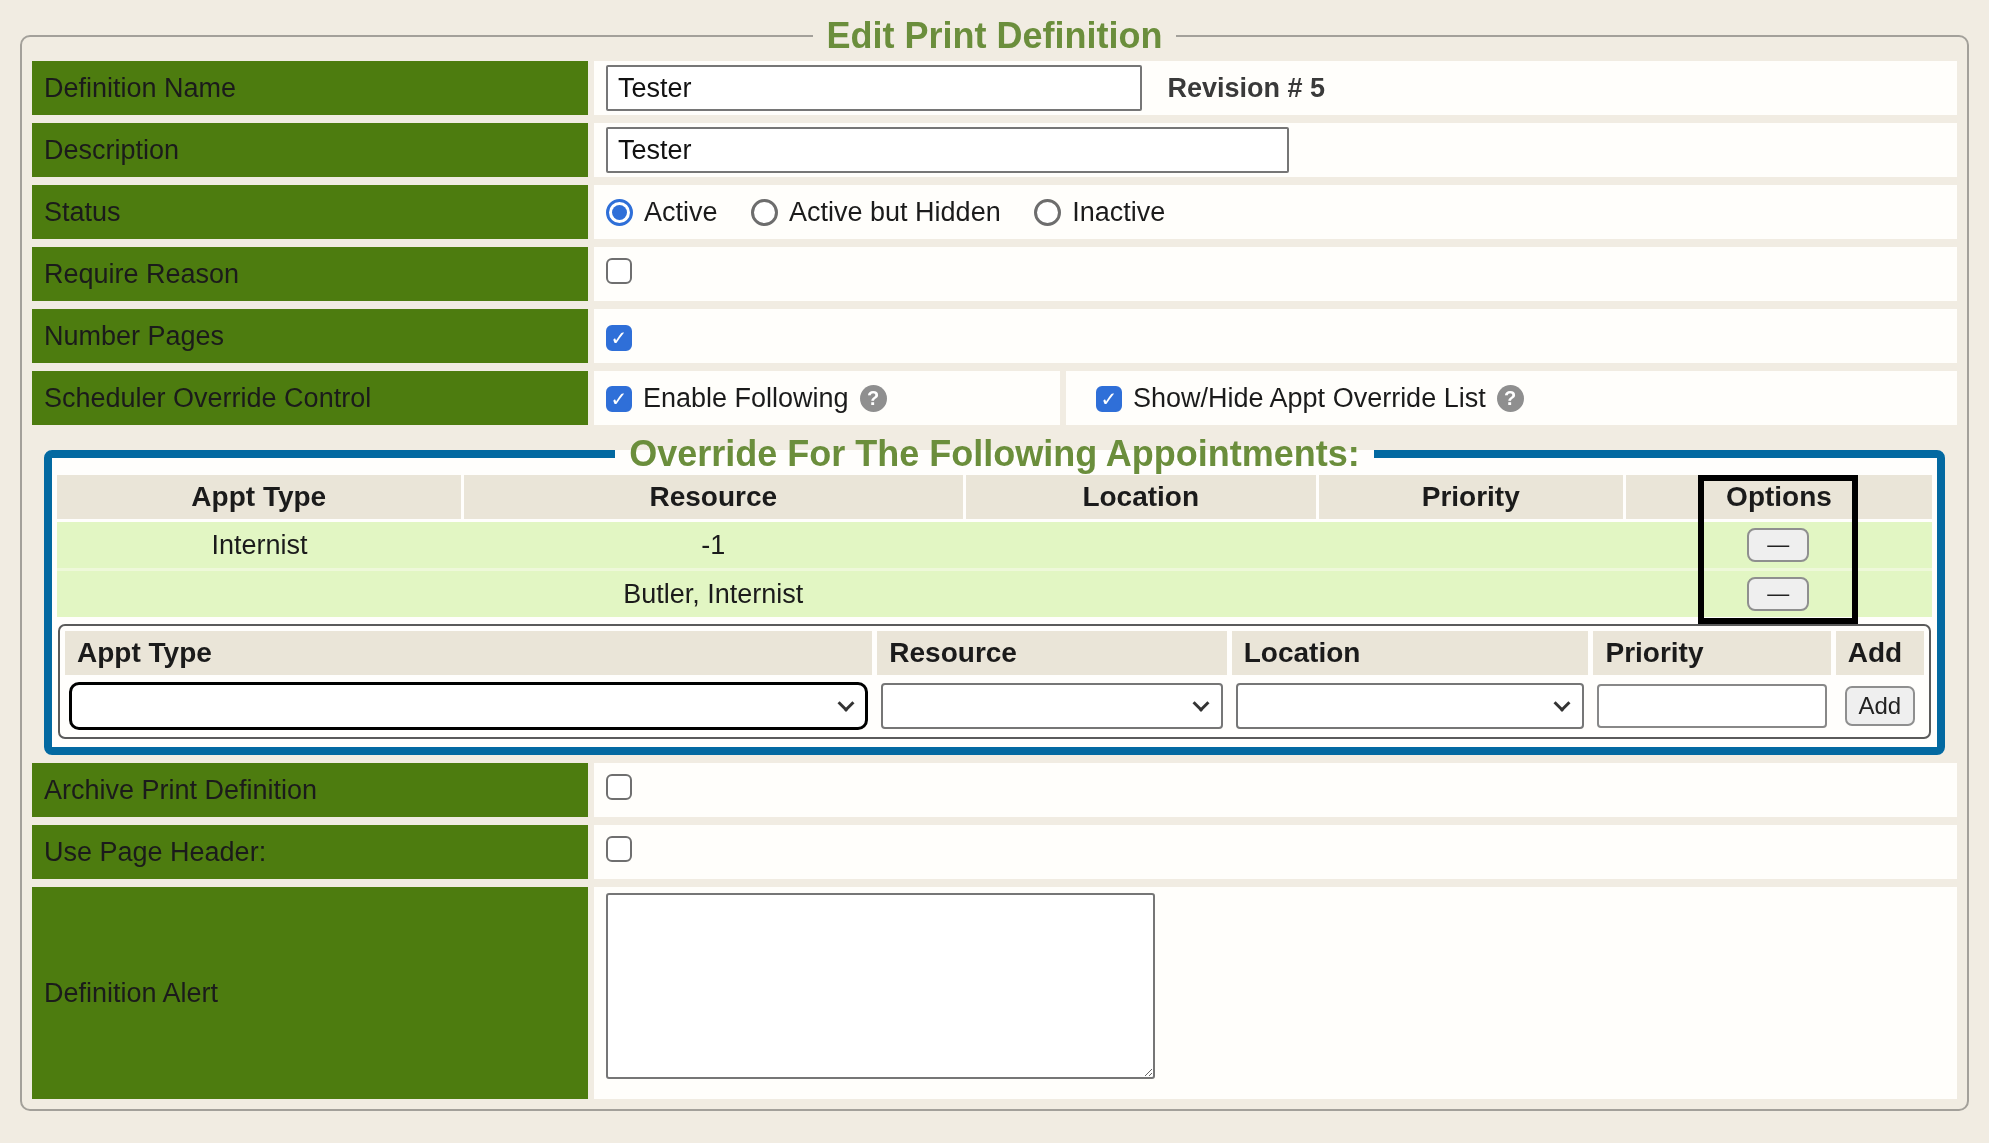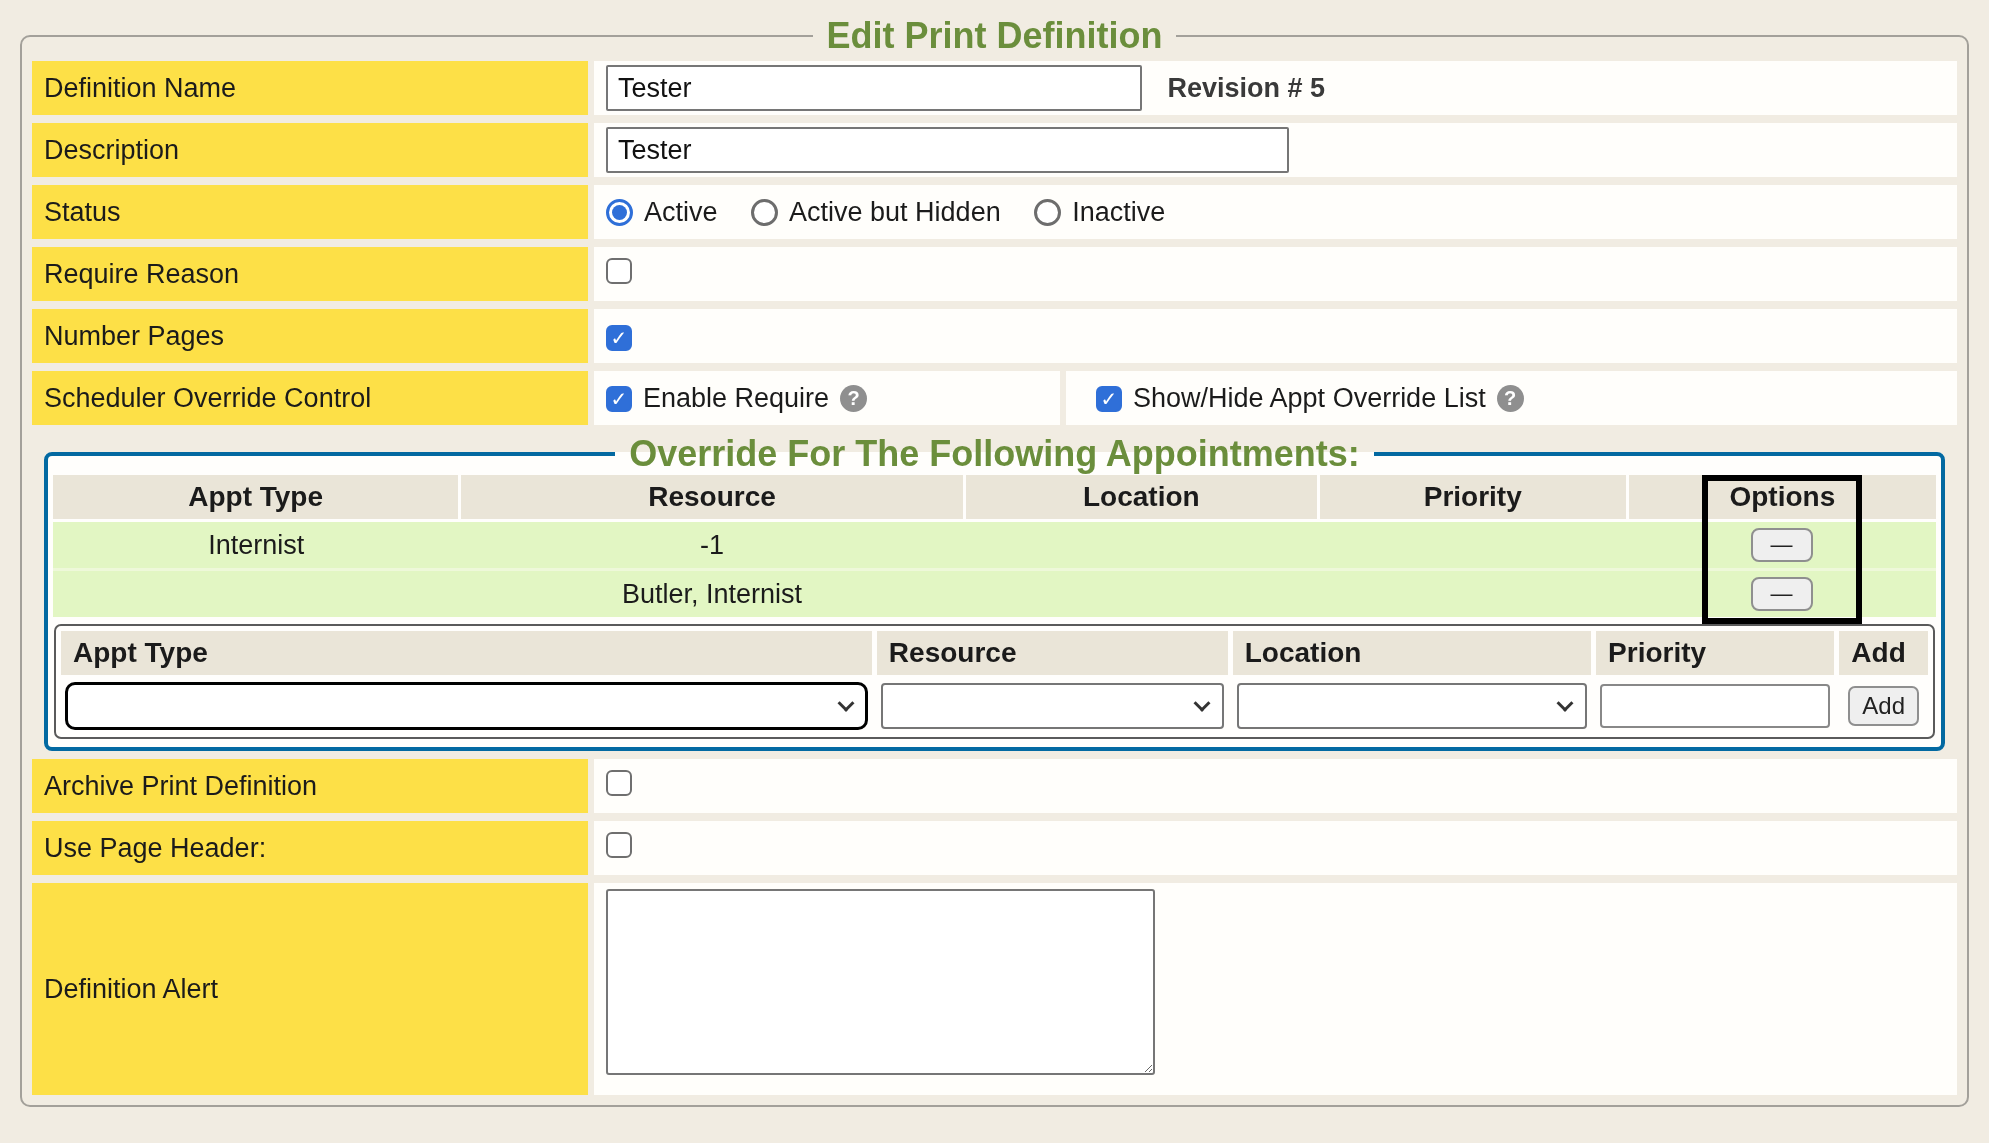--- a/index.html
+++ b/index.html
@@ -11,21 +11,21 @@
   }
   fieldset.outer{
     border:2px solid #a3a09a;border-radius:10px;margin:0;padding:0 4px 2px;
     background:transparent;
   }
   legend{font-weight:bold;color:#6b8e3c;margin:0 auto;padding:0 14px;text-align:center;}
   legend.outer-legend{font-size:36px;}
   legend.inner-legend{font-size:36px;}
 
   table.main{width:100%;border-collapse:separate;border-spacing:6px 8px;margin-top:-4px;}
-  td.lbl{background:#fde047;padding:4px 12px;height:46px;vertical-align:middle;}
+  td.lbl{background:#4d7c0f;padding:4px 12px;height:46px;vertical-align:middle;}
   td.cell{background:#fffefb;padding:2px 12px;vertical-align:middle;}
   td.transparent{background:transparent;padding:0;}
 
   input.txt{
     height:46px;border:2px solid #767676;border-radius:2px;background:#fff;
     font:inherit;color:#111;padding:0 10px;box-sizing:border-box;vertical-align:middle;
   }
   .revision{font-weight:bold;color:#3a3a3a;margin-left:18px;vertical-align:middle;}
 
   .ctl-line{display:inline-flex;align-items:center;gap:11px;vertical-align:middle;}
@@ -43,21 +43,21 @@
   .cb .mark{display:none;color:#fff;font-size:20px;font-weight:bold;line-height:1;}
   .cb.checked{background:#2f6fd8;border-color:#2f6fd8;}
   .cb.checked .mark{display:inline;}
 
   
   .help{display:inline-flex;align-items:center;justify-content:center;width:27px;height:27px;
     border-radius:50%;background:#8f8f8f;color:#fff;font-size:20px;font-weight:bold;flex:0 0 auto;}
 
   
   fieldset.inner{
-    border:4px solid #0369a1;border-radius:8px;background:#fffefc;
+    border:8px solid #0369a1;border-radius:8px;background:#fffefc;
     margin:0 12px;padding:0 5px 8px;
   }
   .tblwrap{position:relative;}
   table.ov{width:100%;border-collapse:collapse;}
   table.ov th{background:#eae5d8;font-size:28px;font-weight:bold;padding:3px;height:38px;
     border-bottom:3px solid #fffefc;}
   table.ov th:not(:last-child){border-right:3px solid #fffefc;}
   table.ov td{background:#e2f6c3;text-align:center;height:44px;font-size:27px;}
   table.ov tbody tr:first-child td{border-bottom:3px solid #eef8d9;}
   .minus-btn{background:#efefef;border:2px solid #8f8f8f;border-radius:8px;height:34px;
@@ -153,21 +153,21 @@
       </tr>
 
 
       <tr>
         <td class="lbl">Scheduler Override Control</td>
         <td class="cell">
           <span class="ctl-line">
             <span class="cb checked">
                   <span class="mark">✓</span>
                 </span>
-            <span>Enable Require</span>
+            <span>Enable Following</span>
             <span class="help">?</span>
           </span>
         </td>
         <td class="cell">
           <span class="ctl-line" style="margin-left:18px">
             <span class="cb checked">
                   <span class="mark">✓</span>
                 </span>
             <span>Show/Hide Appt Override List</span>
             <span class="help">?</span>

